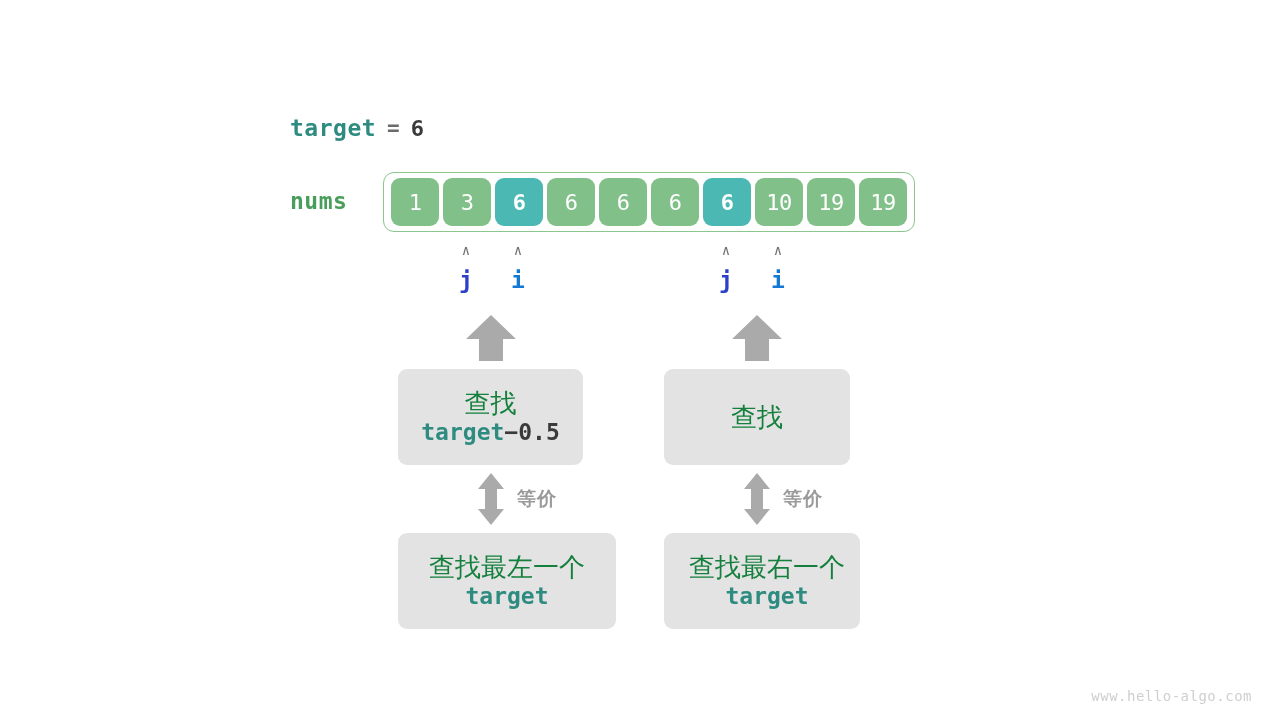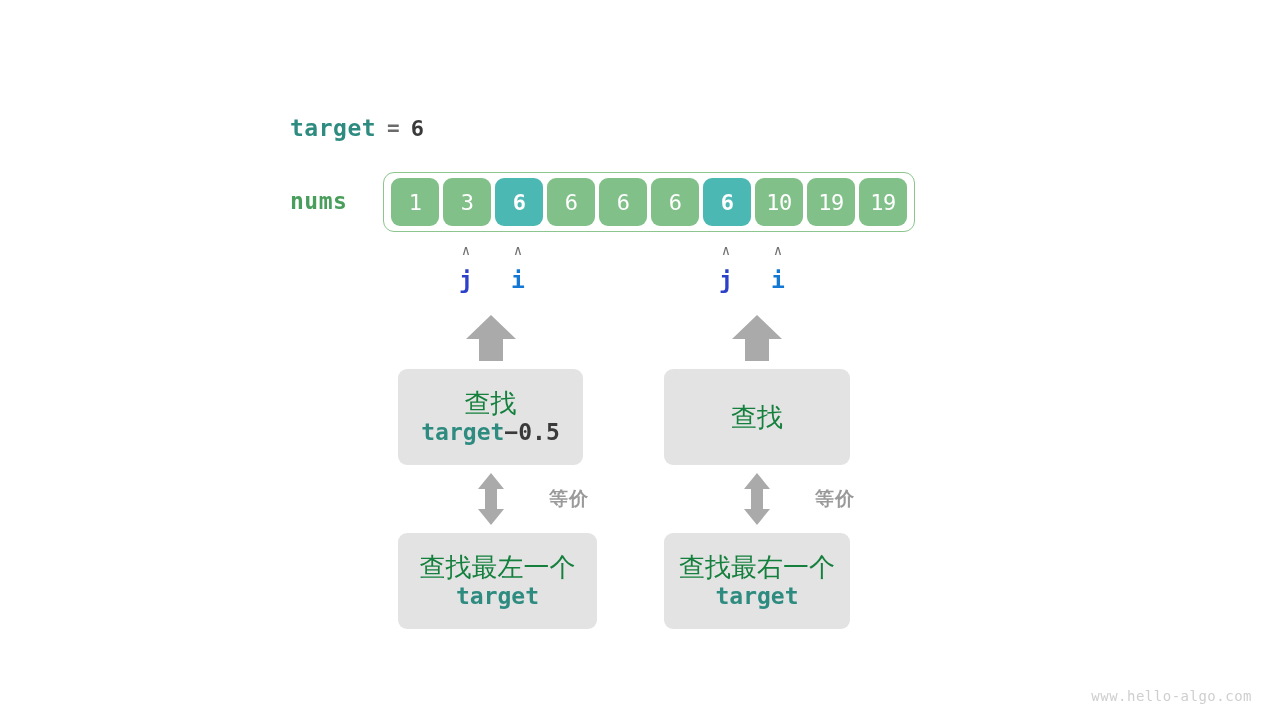--- a/index.html
+++ b/index.html
@@ -159,21 +159,20 @@
     gap: 12px;
   }
   .equiv .dbl { width: 28px; height: 54px; }
   .equiv .dbl svg { display: block; }
   .equiv .etext {
     font-size: 19px;
     font-weight: bold;
     color: #9a9a9a;
     font-family: "DejaVu Sans", "Liberation Sans", sans-serif;
     letter-spacing: 1px;
-    margin-left: 32px;
   }
 
   
   #watermark {
     position: absolute;
     right: 28px;
     bottom: 16px;
     font-size: 14px;
     color: #cfcfcf;
     font-family: "DejaVu Sans Mono", "Liberation Mono", monospace;
@@ -259,28 +258,28 @@
 
   <div class="equiv" style="left:743px; top:472px;">
     <div class="dbl">
       <svg width="28" height="54" viewBox="0 0 28 54" aria-hidden="true">
         <polygon points="14,1 27,17 20,17 20,37 27,37 14,53 1,37 8,37 8,17 1,17" fill="#aaaaaa"></polygon>
       </svg>
     </div>
     <div class="etext">等价</div>
   </div>
 
-  <div class="gbox" style="left:398px; top:533px; width:199px; height:96px;">
+  <div class="gbox" style="left:398px; top:533px; width:218px; height:96px;">
     <div class="ln1">查找最左一个</div>
     <div class="ln2">
       <span class="tk">target</span>
     </div>
   </div>
 
-  <div class="gbox" style="left:664px; top:533px; width:186px; height:96px;">
+  <div class="gbox" style="left:664px; top:533px; width:186px; height:96px;padding-left:10px;">
     <div class="ln1">查找最右一个</div>
     <div class="ln2">
       <span class="tk">target</span>
     </div>
   </div>
 
   <div id="watermark">www.hello-algo.com</div>
 
 </div>
 

